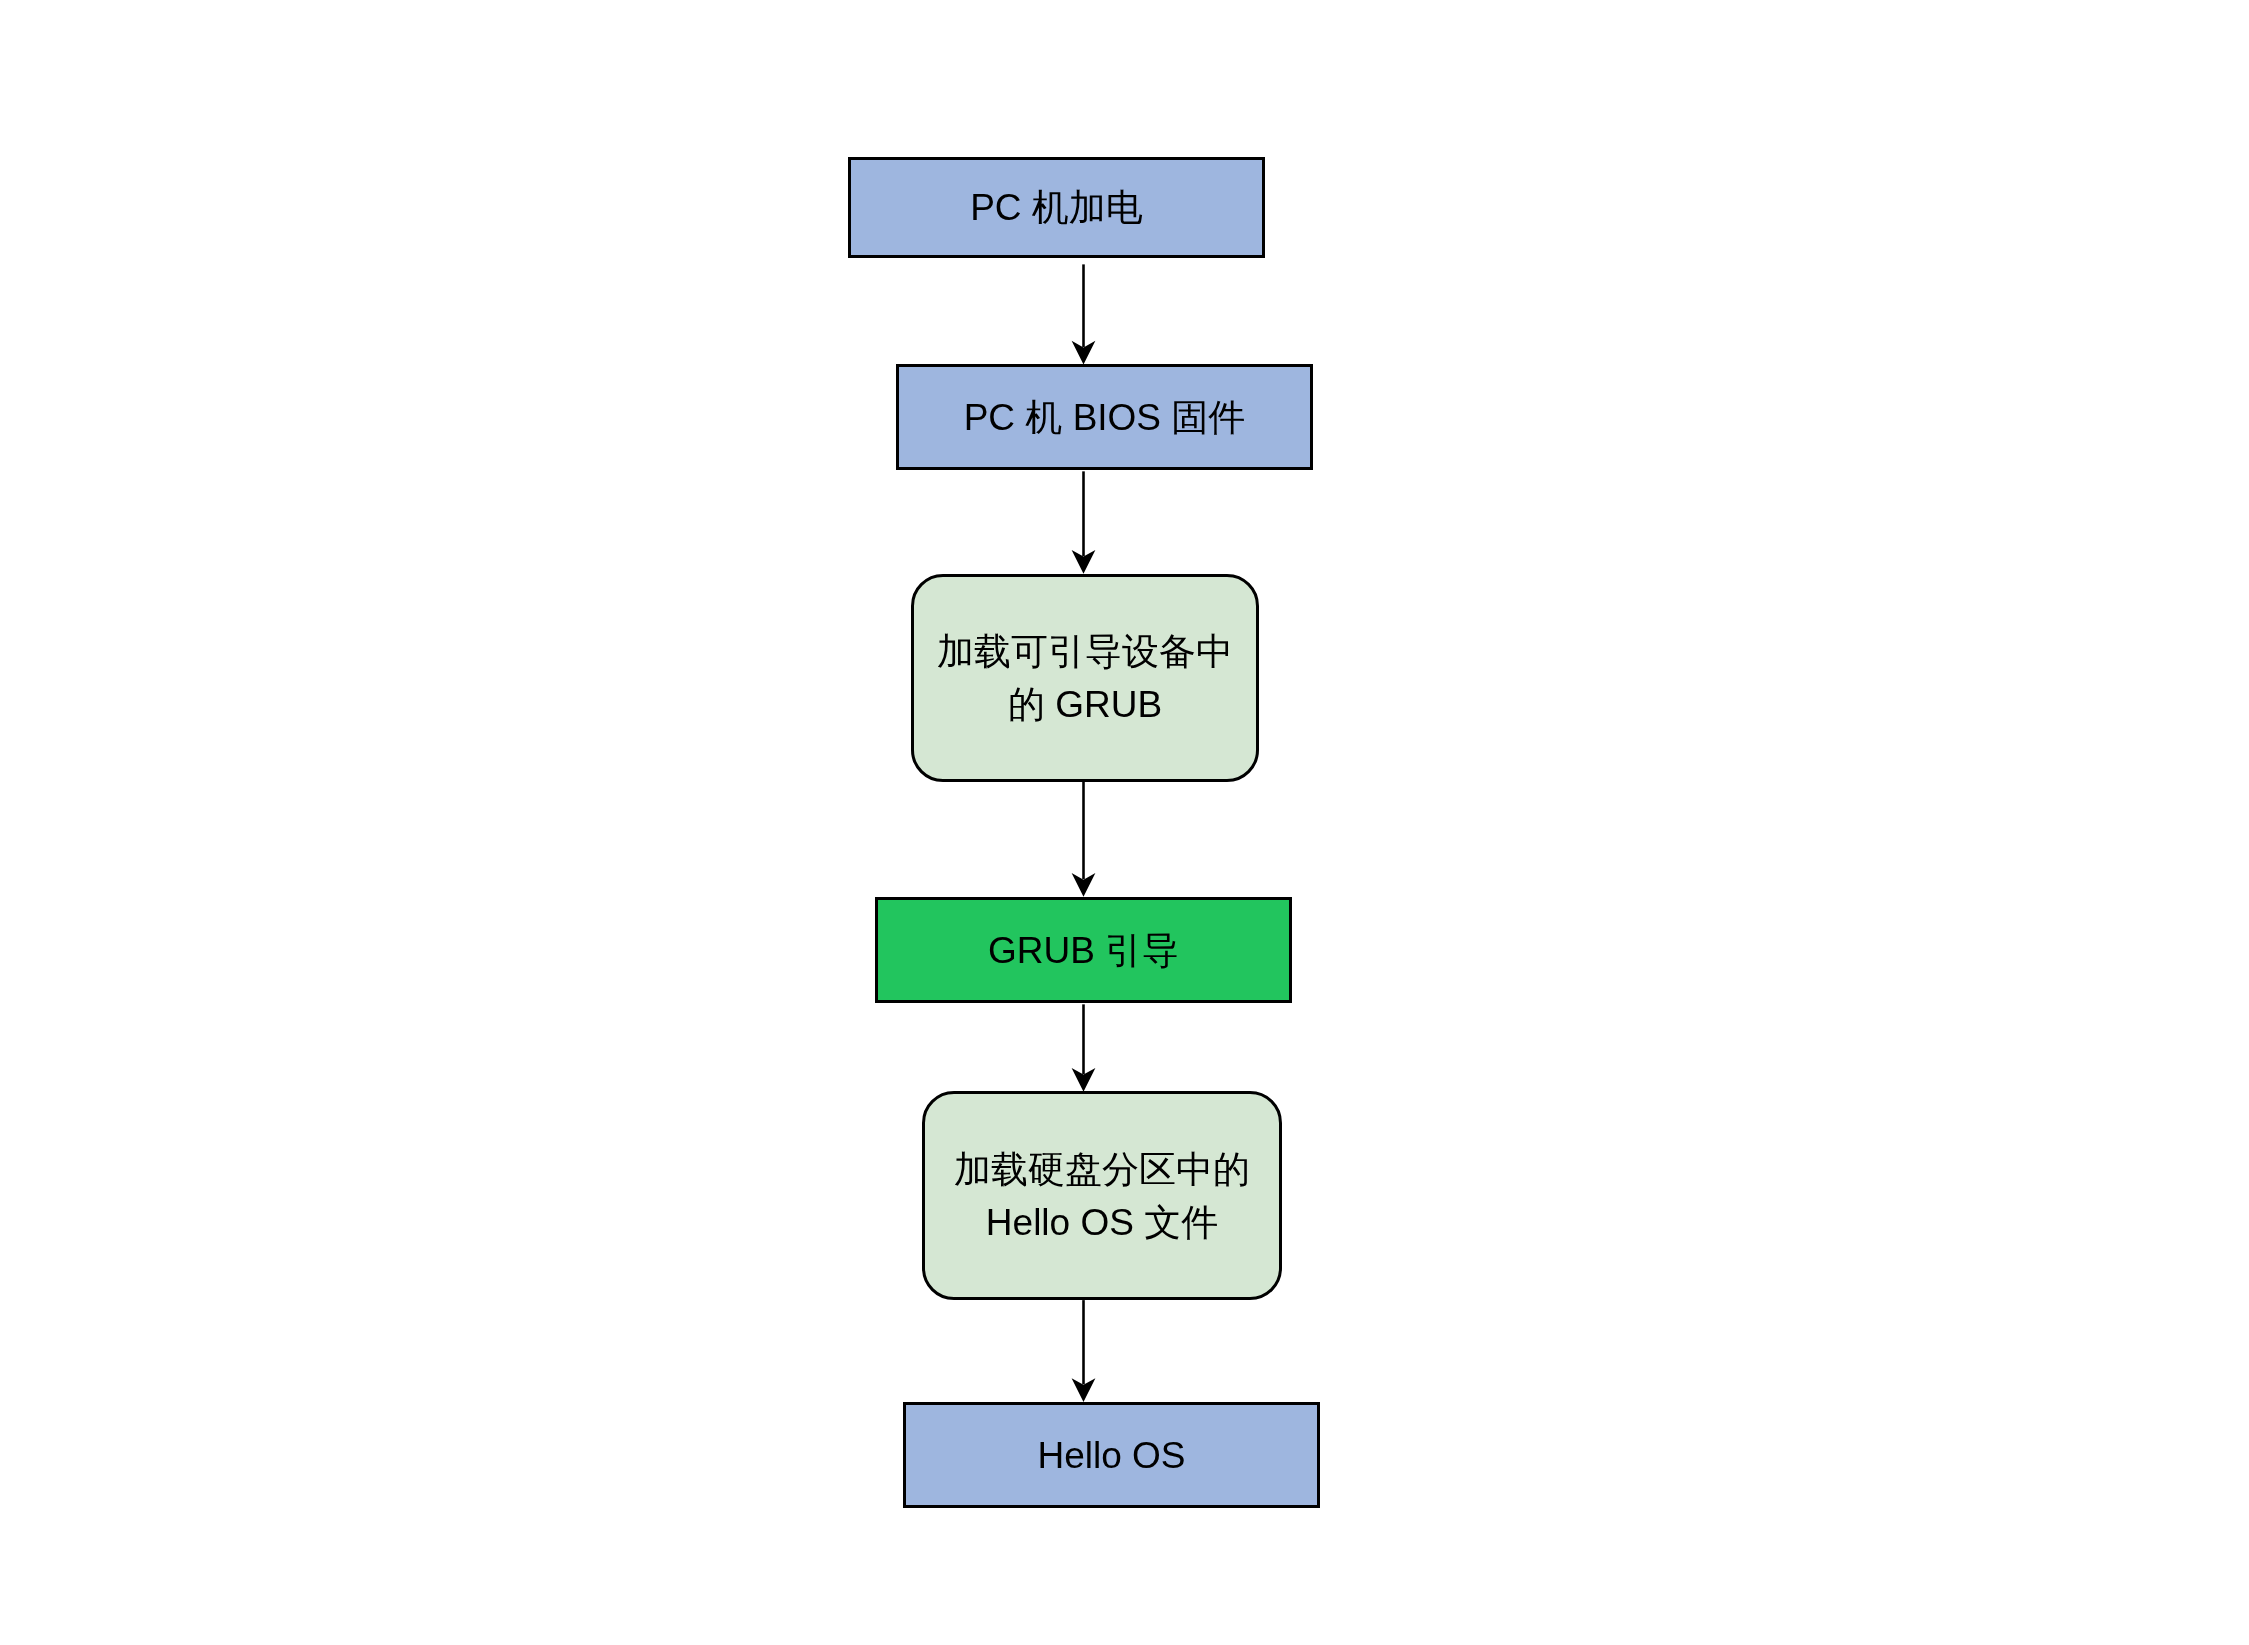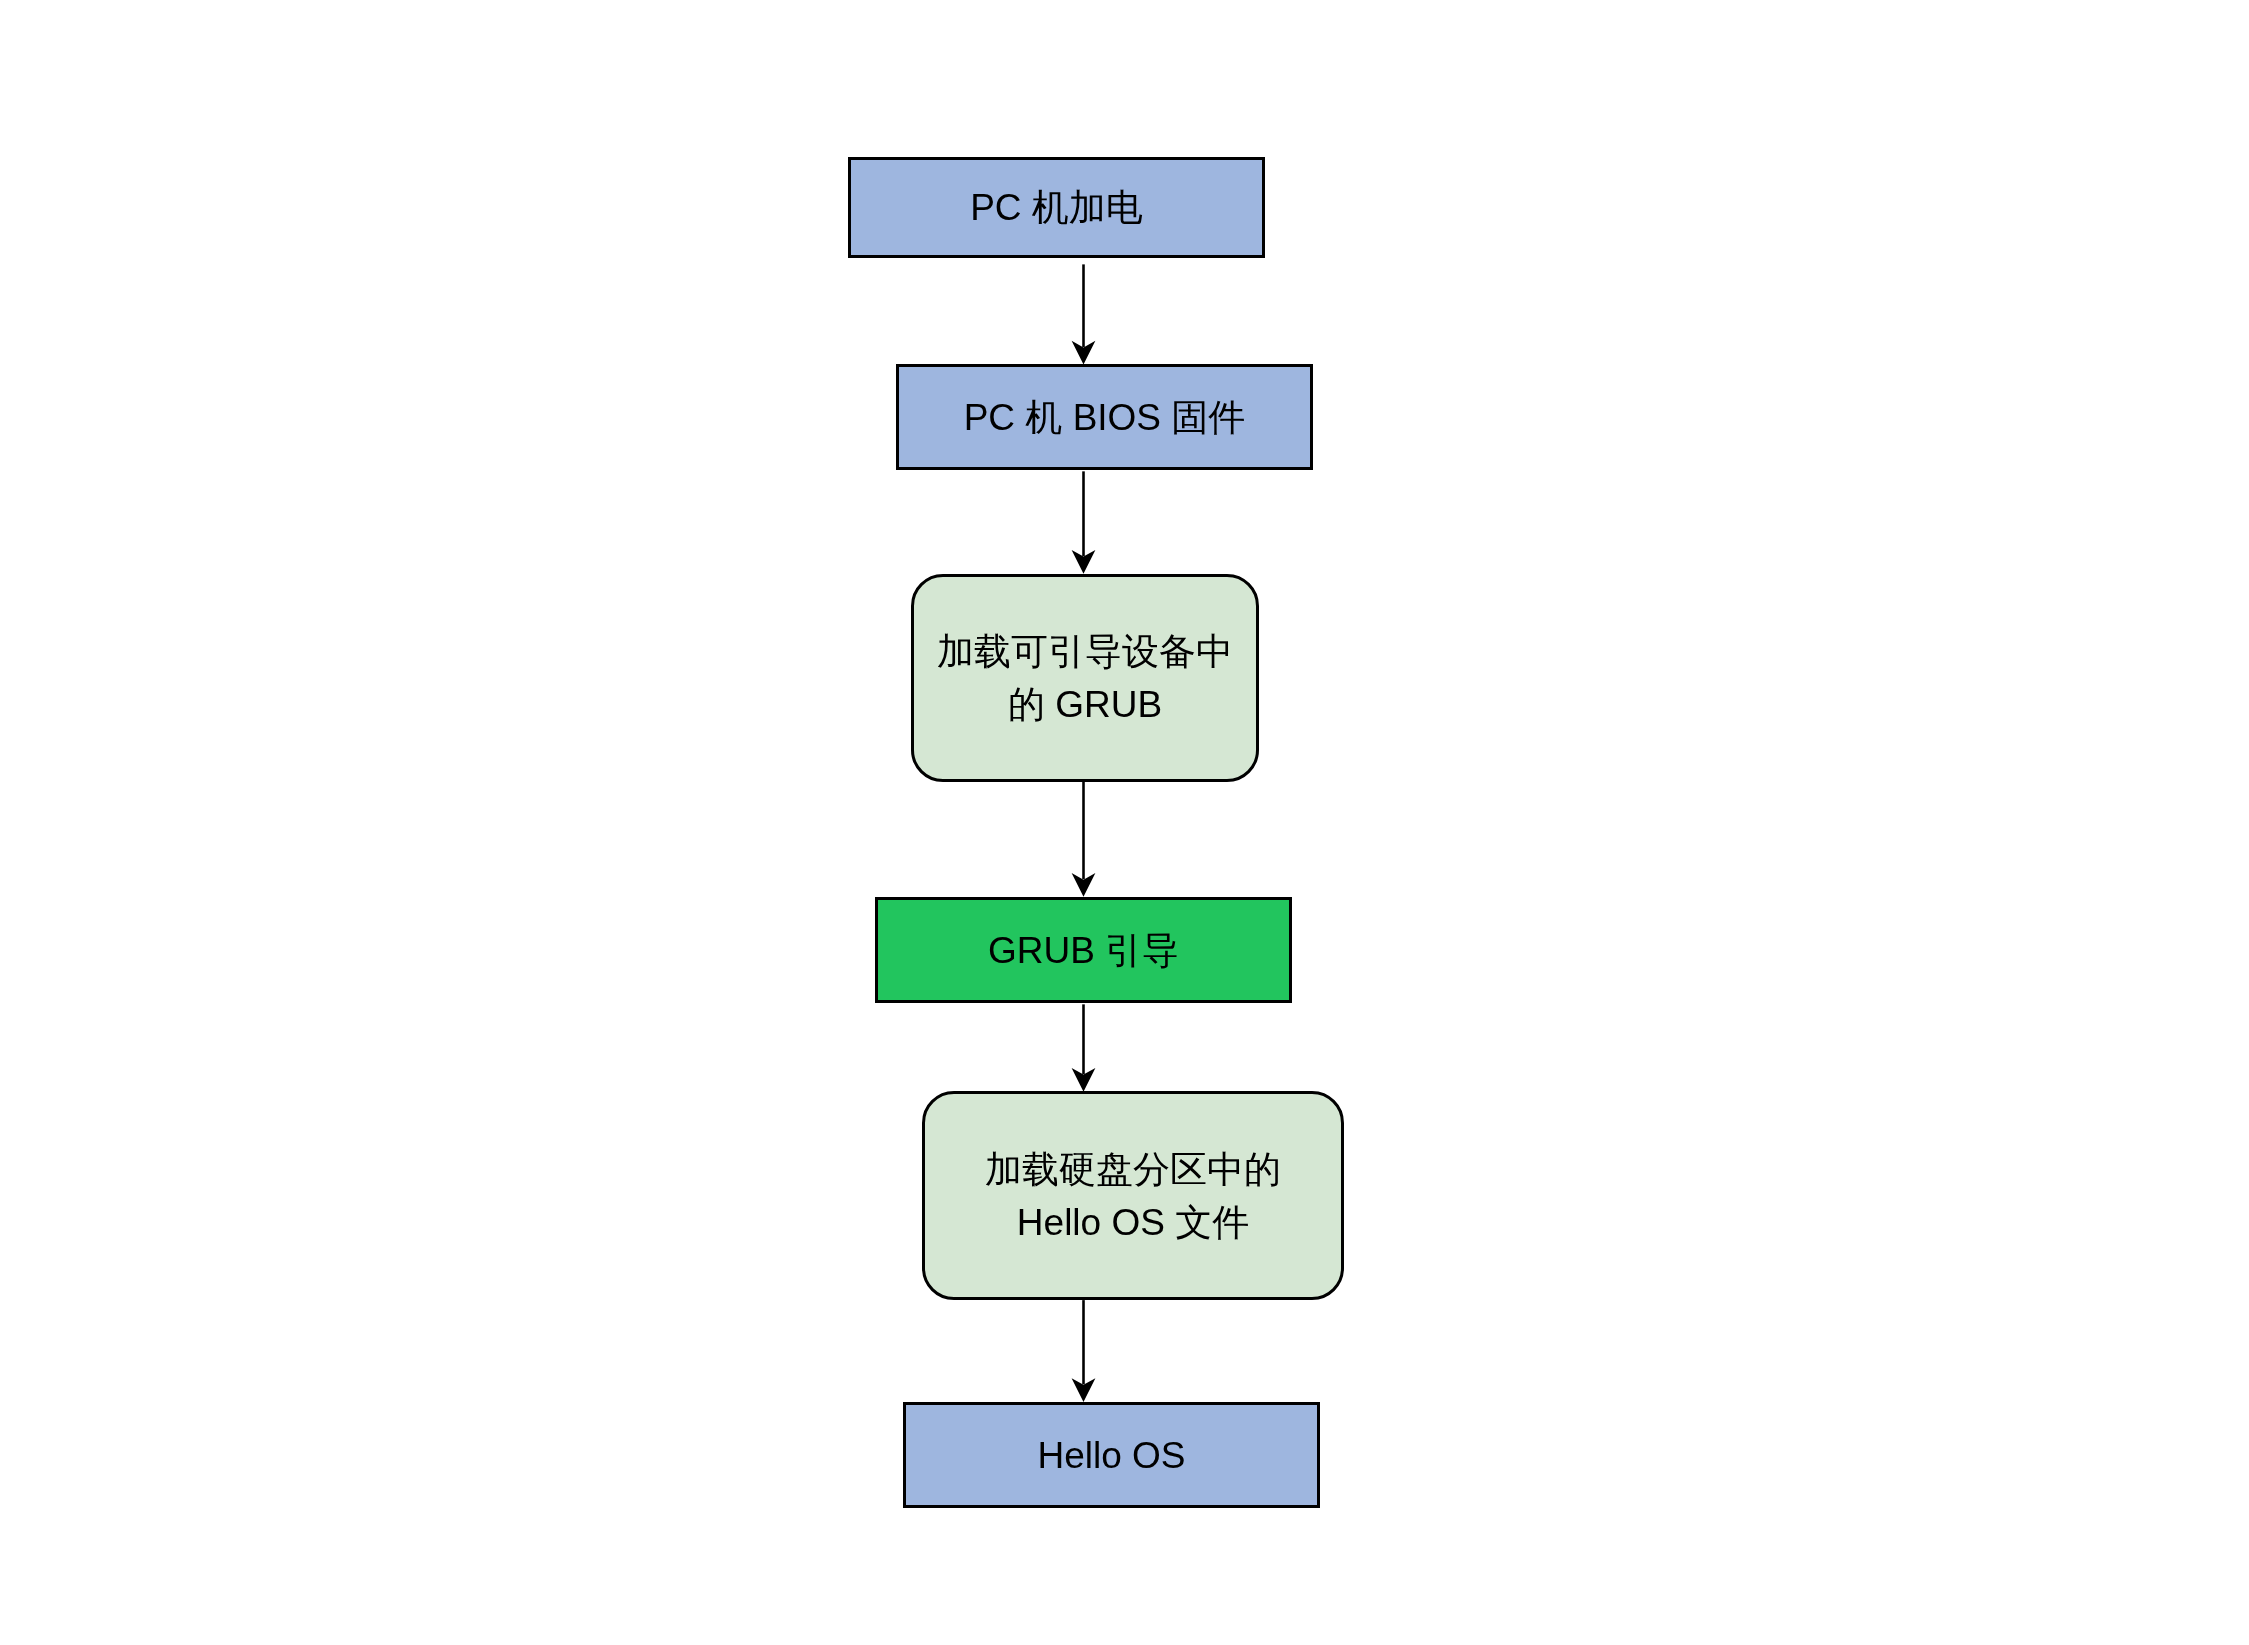--- a/index.html
+++ b/index.html
@@ -33,21 +33,21 @@
     white-space: pre-line;
   }
   .rect    { border-radius: 0; }
   .rounded { border-radius: 32px; }
 
   
   .n1 { left: 848px; top:  157px; width: 417px; height: 101px; }
   .n2 { left: 875px; top:  364px; width: 417px; height: 106px; }
   .n3 { left: 911px; top: 574px; width: 348px; height: 208px; }
   .n4 { left: 875px; top: 897px; width: 417px; height: 106px; }
-  .n5 { left: 922px; top: 1091px; width: 422px; height: 209px; }
+  .n5 { left: 922px; top: 1091px; width: 360px; height: 209px; }
   .n6 { left: 875px; top: 1402px; width: 417px; height: 106px; margin-left: 28px; }
 
   
   .arrow { position: absolute; left: 1068px; width: 31px; }
   .a1 { top:  264px; height: 101px; }
   .a2 { top:  471px; height: 103px; }
   .a3 { top: 781px; height: 116px; }
   .a4 { top: 1004px; height: 88px; }
   .a5 { top: 1300px; height: 102px; }
 </style>

